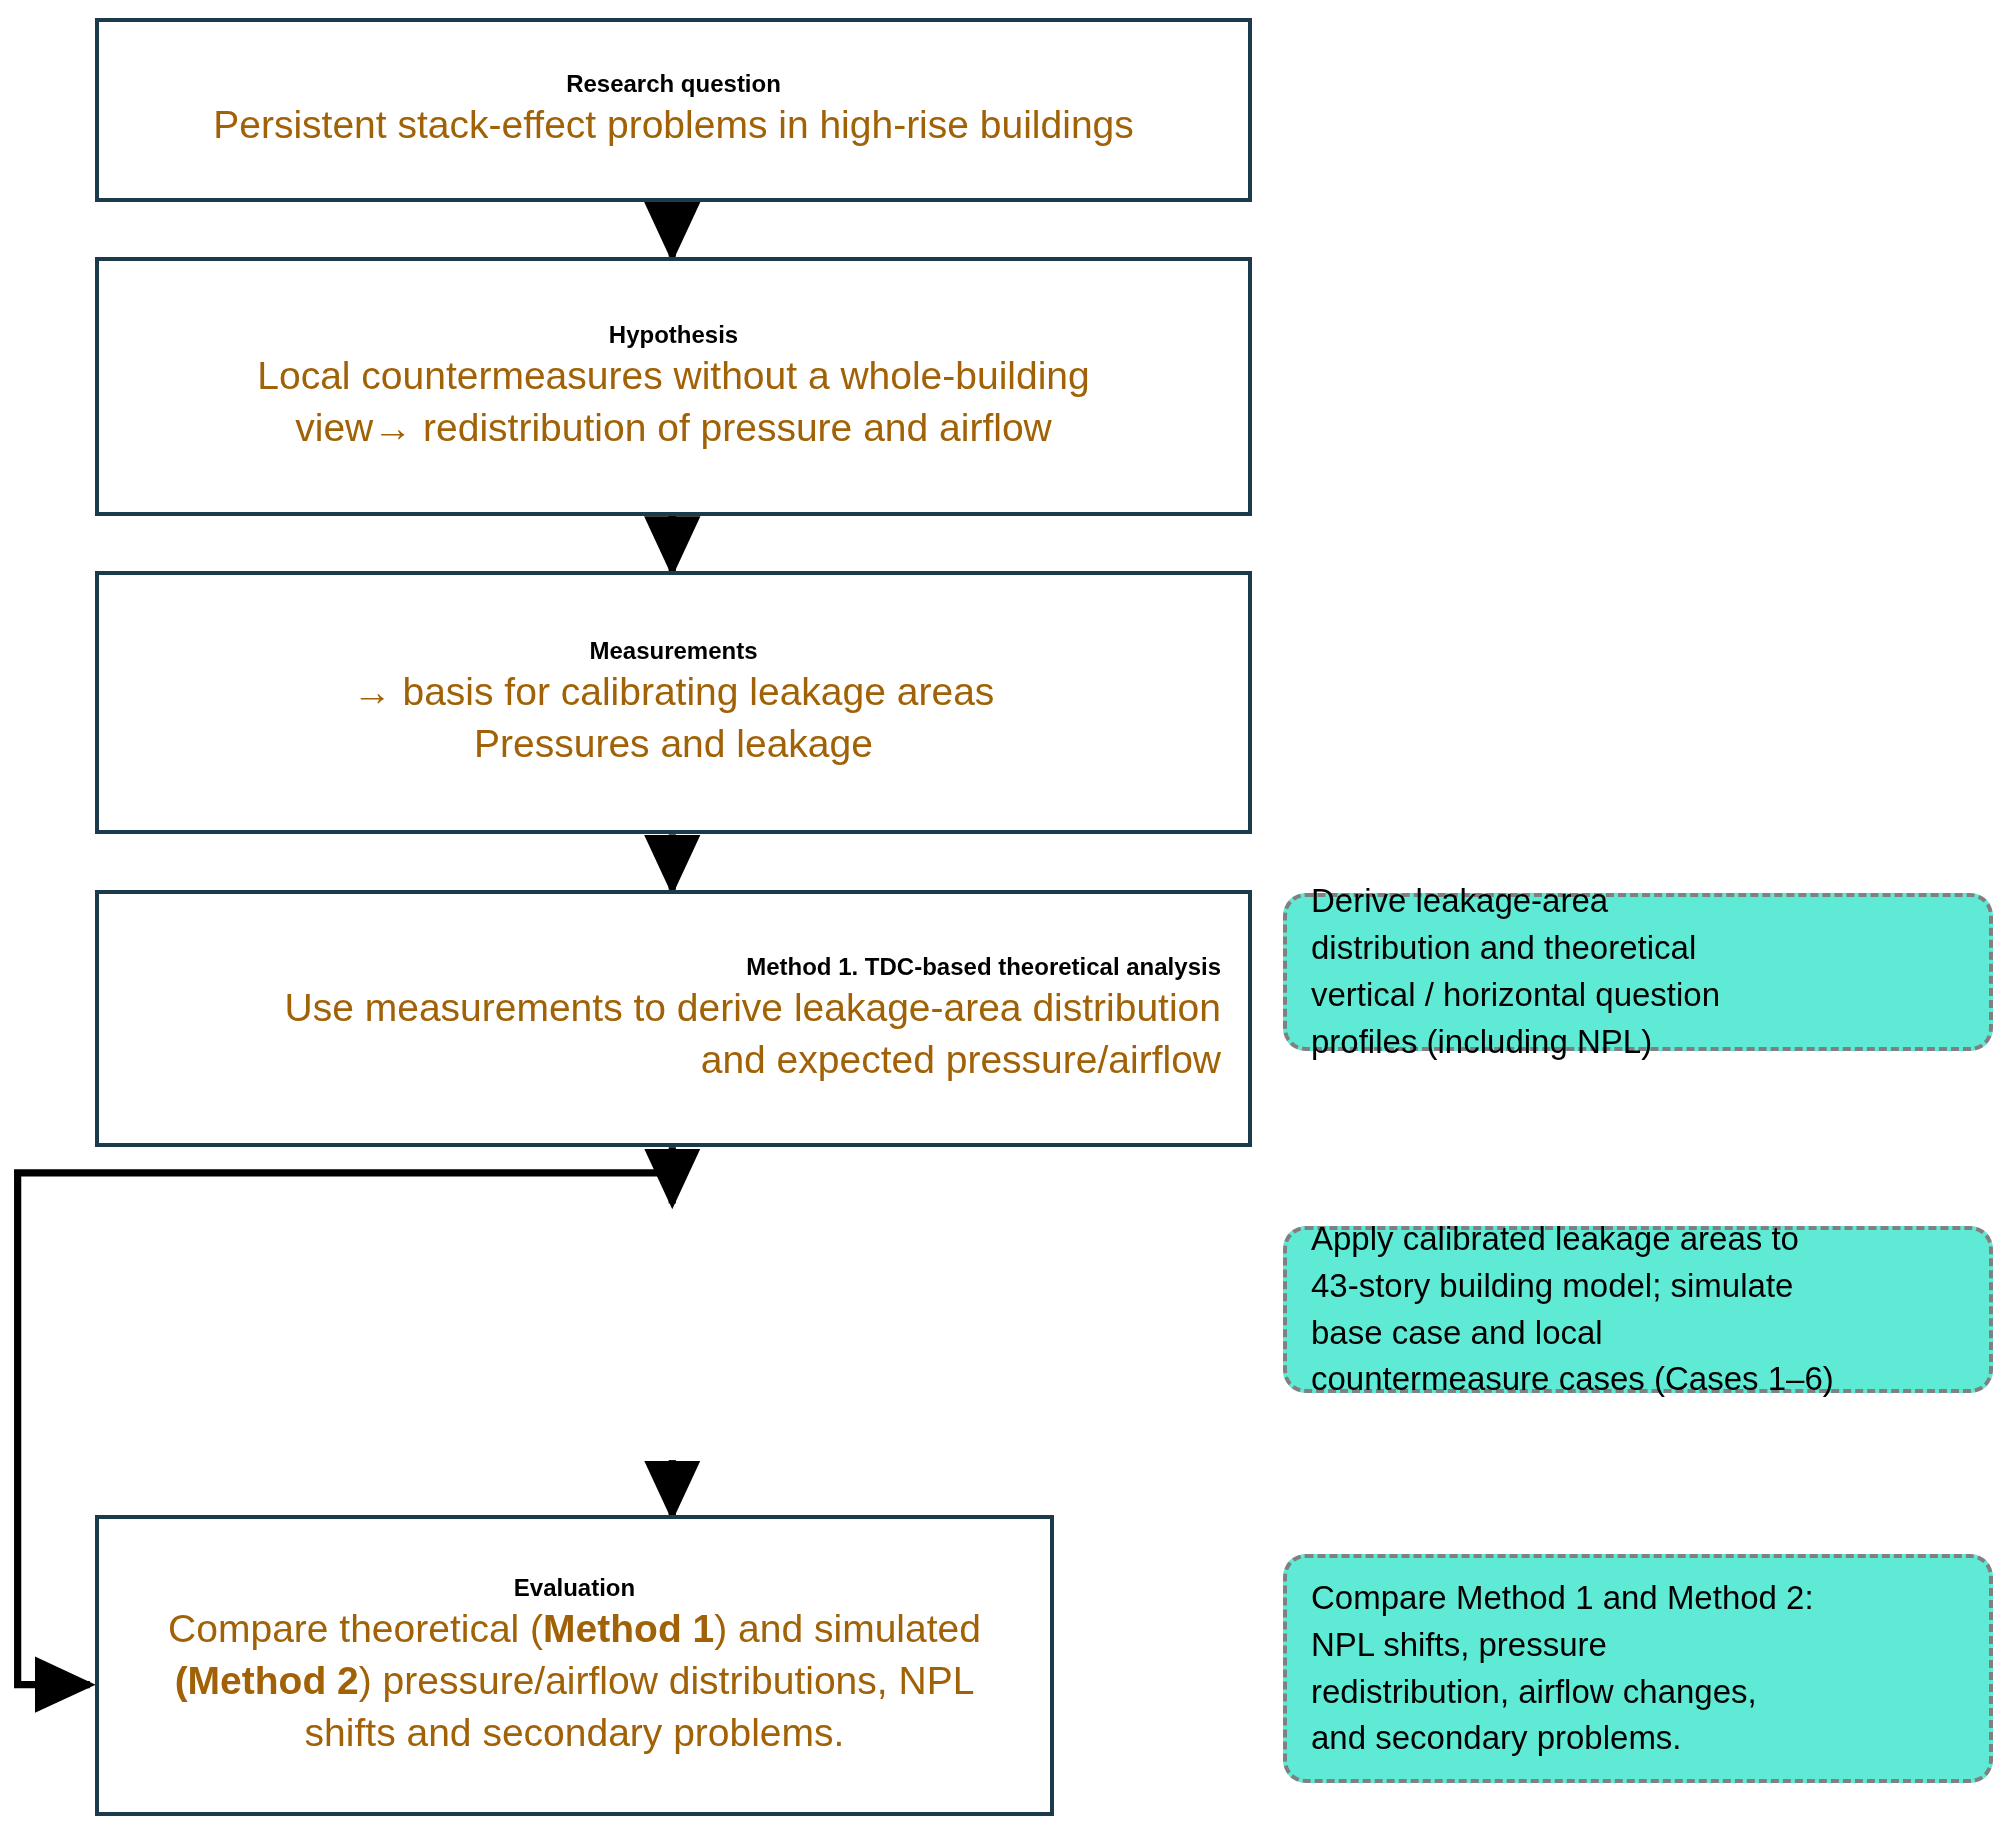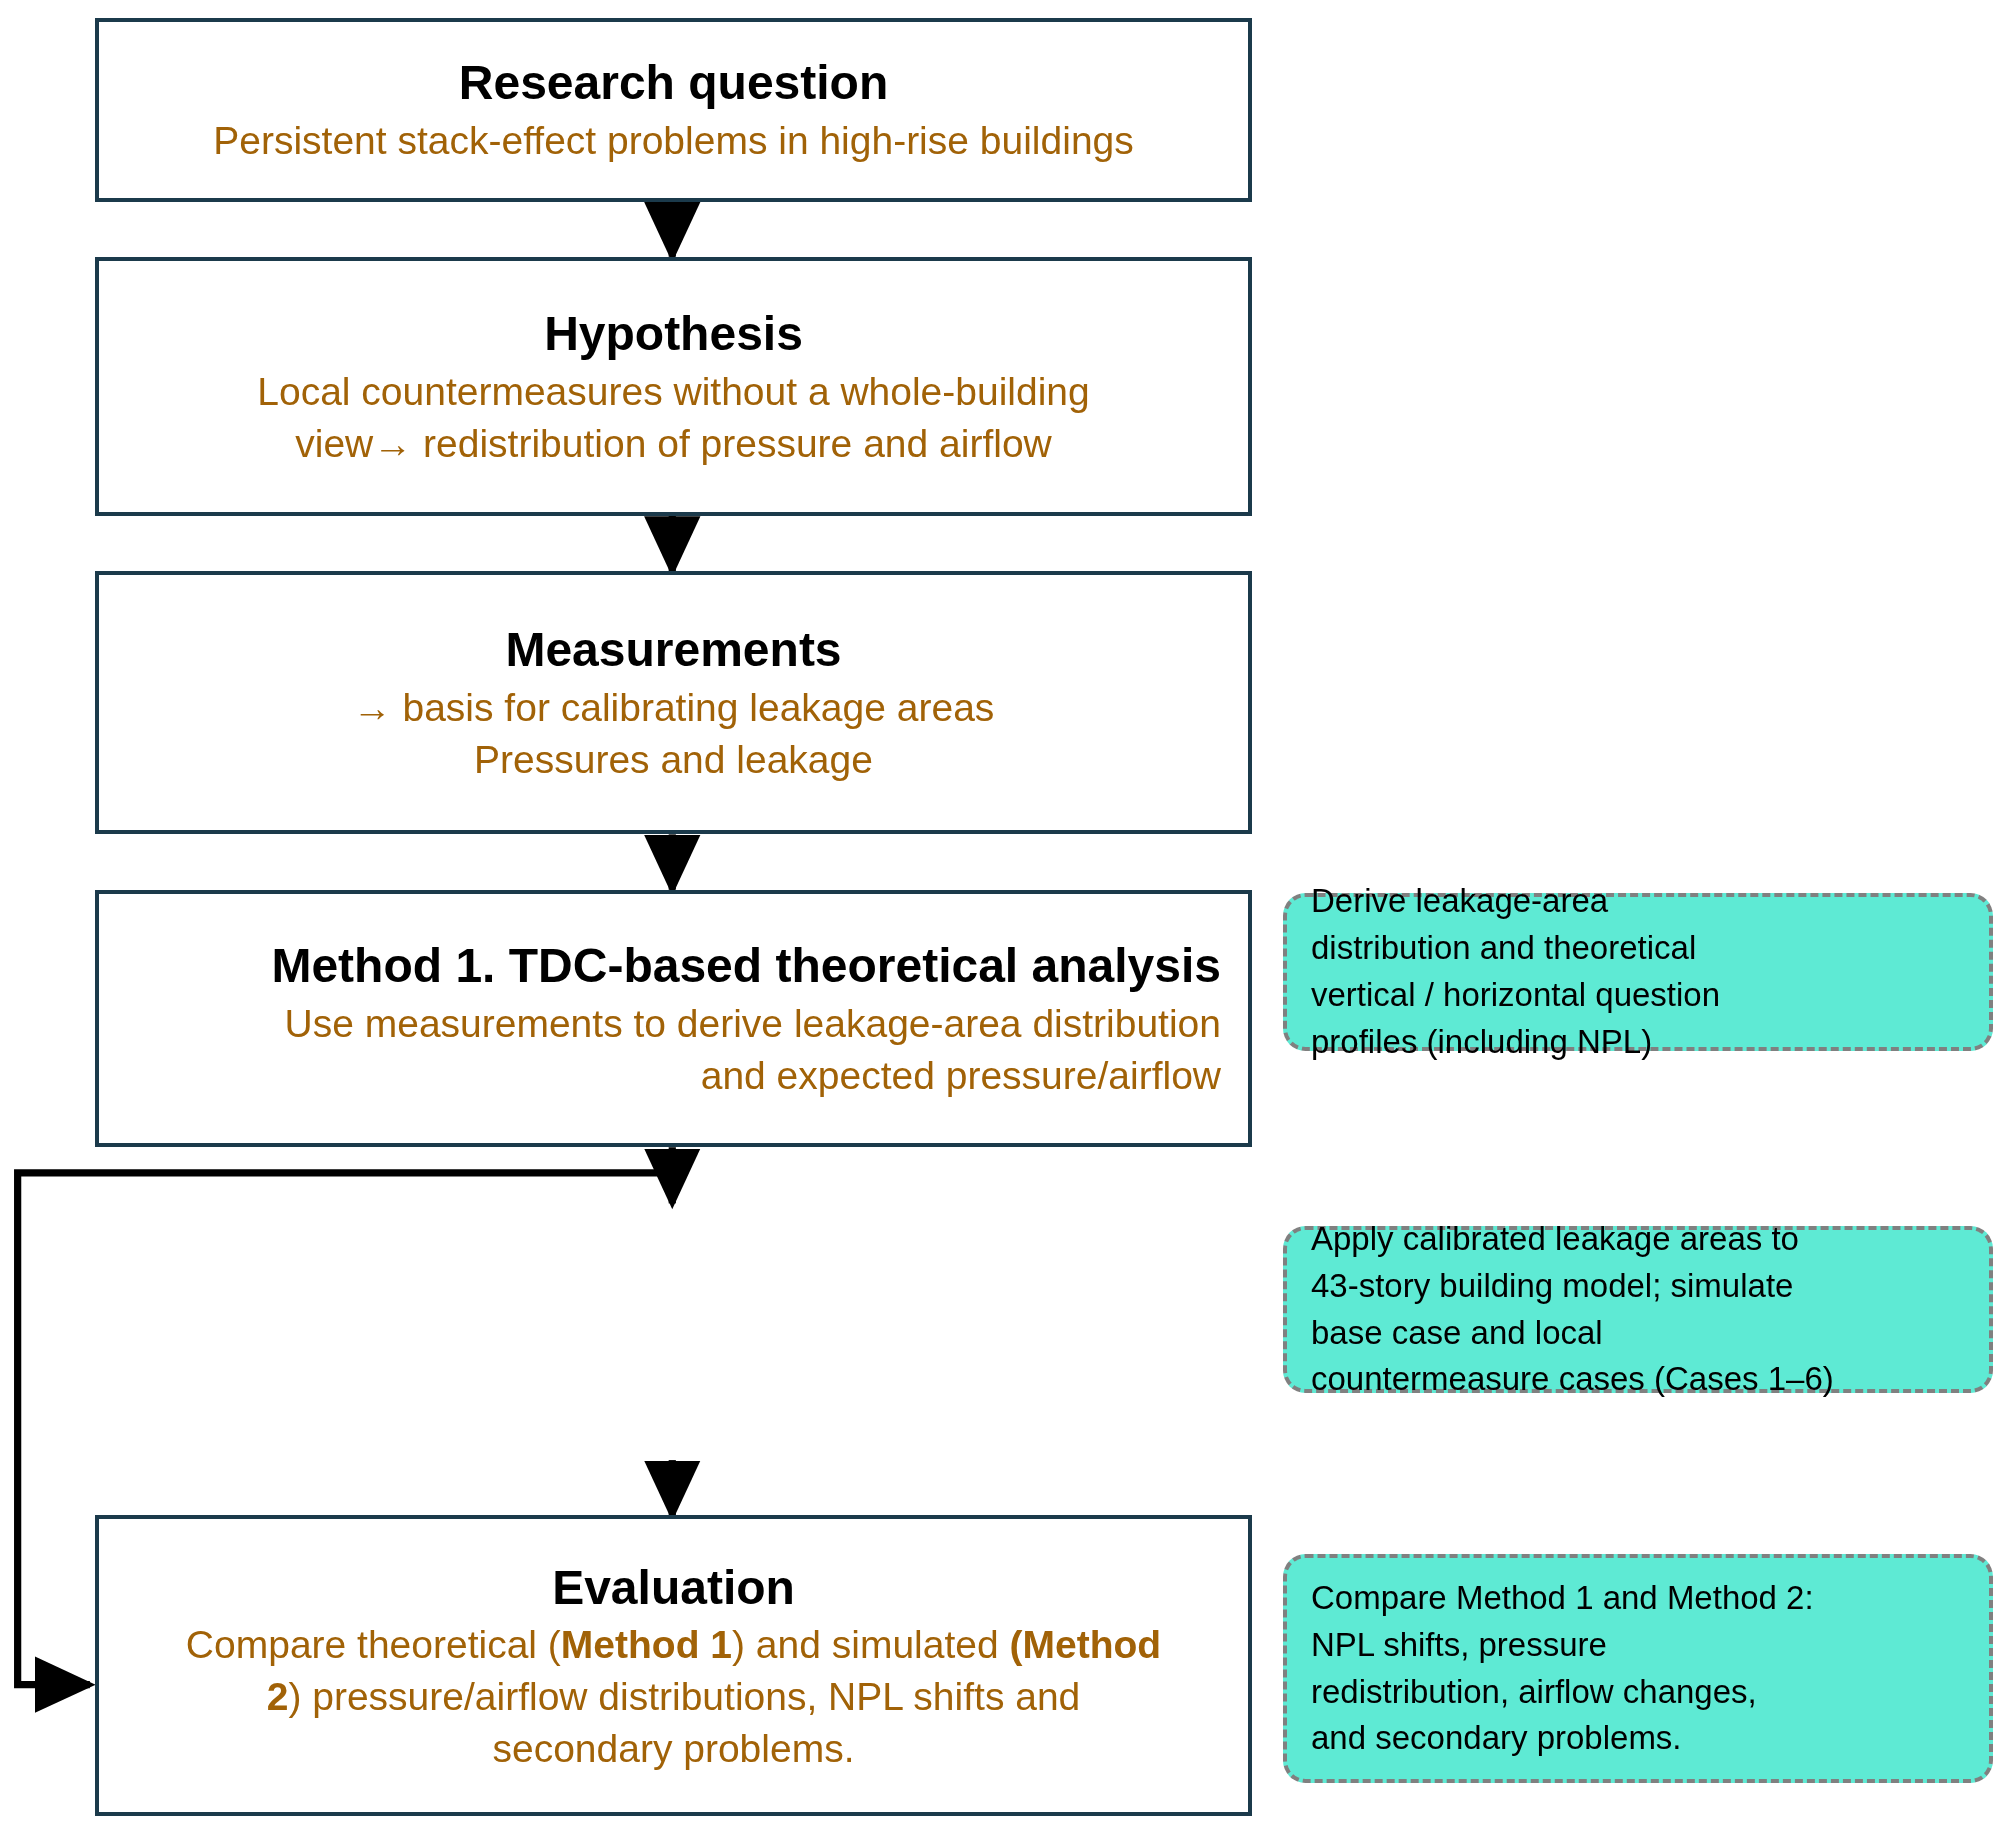--- a/index.html
+++ b/index.html
@@ -23,21 +23,21 @@
     background: #ffffff;
     display: flex;
     flex-direction: column;
     align-items: center;
     justify-content: center;
     text-align: center;
     padding: 8px 27px;
   }
   .node .title {
     font-weight: bold;
-    font-size: 48px;
+    font-size: 24px;
     line-height: 1.30;
     color: #000000;
     white-space: nowrap;
   }
   .node .body {
     font-size: 39px;
     line-height: 1.33;
     color: #a16207;
   }
   .node .body .b { font-weight: bold; }
@@ -110,21 +110,21 @@
     <div class="body">Pressures and leakage</div>
   </div>
 
   <div class="node" style="left:95px; top:890px; width:1157px; height:257px;align-items:flex-end;">
     <div class="title">Method 1. TDC-based theoretical analysis</div>
     <div class="body">Use measurements to derive leakage-area distribution</div>
     <div class="body">and expected pressure/airflow</div>
   </div>
 
 
-  <div class="node" style="left:95px; top:1515px; width:1157px; height:301px;">
+  <div class="node" style="left:95px; top:1515px; width:959px; height:301px;">
     <div class="title">Evaluation</div>
     <div class="body" id="evaluation-body" style="max-width:1003px;"><span>Compare theoretical (</span><span class="b">Method 1</span><span>) and simulated </span><span class="b">(Method 2</span><span>) pressure/airflow distributions, NPL shifts and secondary problems.</span></div>
   </div>
 
   <div class="callout" style="left:1283px; top:893px; width:710px; height:158px;">
     <div class="ctext">
       <div>Derive leakage-area</div>
       <div>distribution and theoretical</div>
       <div>vertical / horizontal question</div>
       <div>profiles (including NPL)</div>

